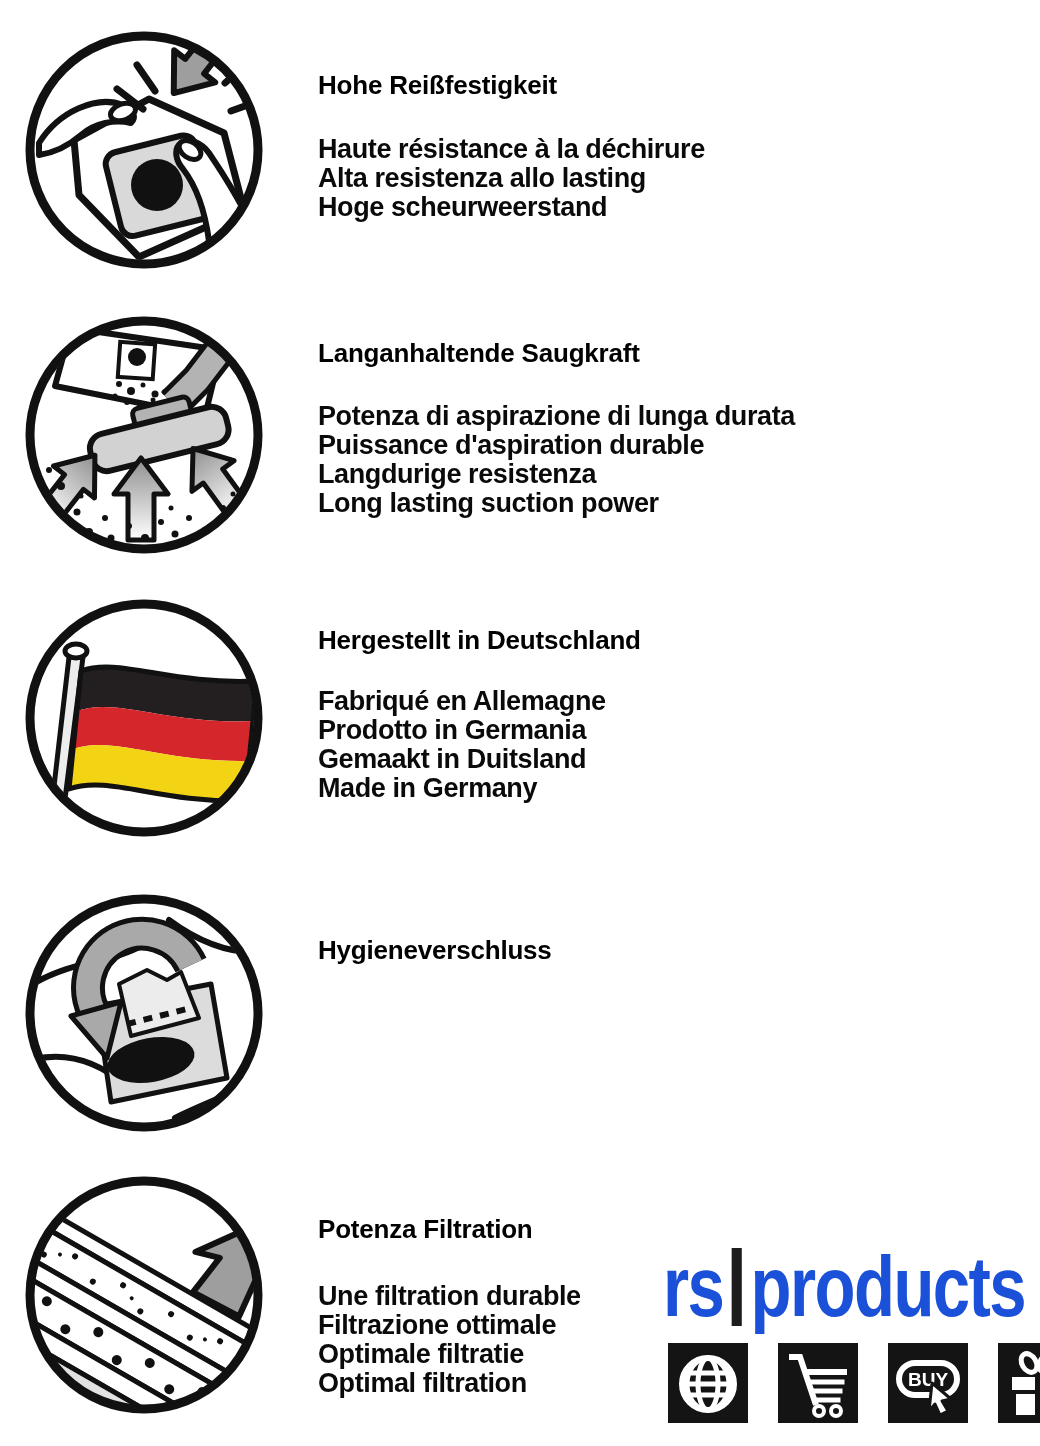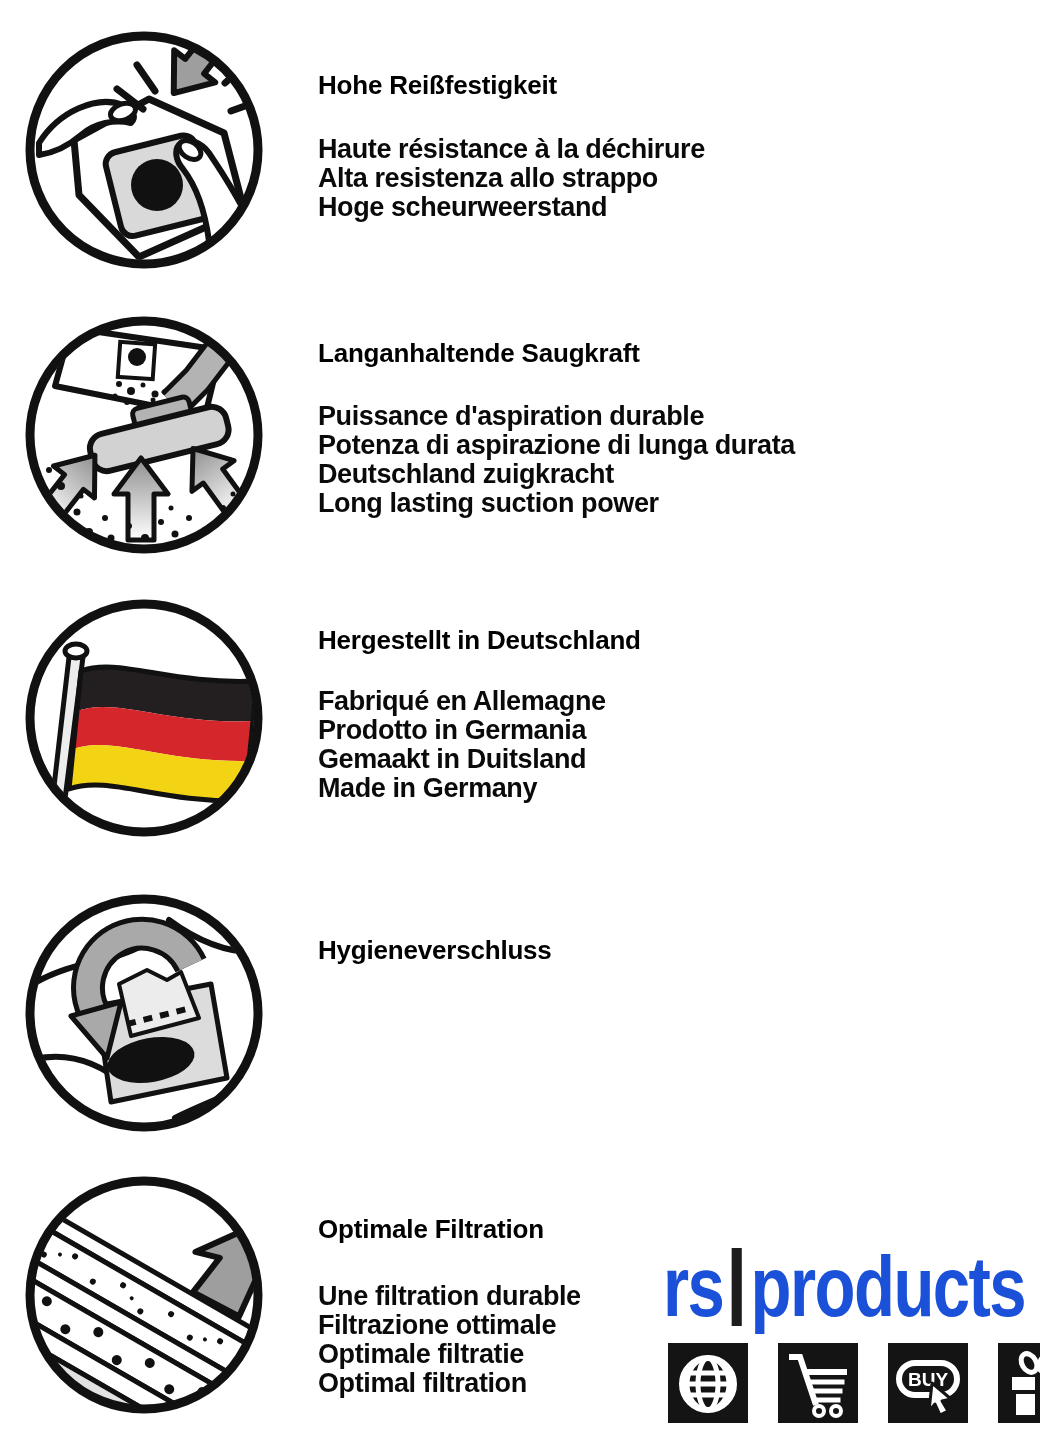--- a/index.html
+++ b/index.html
@@ -67,21 +67,21 @@
             <path d="M206,58 L226,40"></path>
             <path d="M212,86 L240,76"></path>
           </g>
         </g>
         <circle cx="125" cy="125" r="114" fill="none" stroke="#111" stroke-width="9"></circle>
       </svg>
     </div>
     <h2 class="feature-heading" style="top:45px">Hohe Reißfestigkeit</h2>
     <div class="translations" style="top:110px">
       <div>Haute résistance à la déchirure</div>
-      <div>Alta resistenza allo strappo</div>
+      <div>Alta resistenza allo lasting</div>
       <div>Hoge scheurweerstand</div>
     </div>
   </section>
 
   <section class="feature" style="top:310px">
     <div class="icon-circle">
       <svg viewBox="0 0 250 250">
         <defs>
           <clipPath id="c2">
               <circle cx="125" cy="125" r="110"></circle>
@@ -143,23 +143,23 @@
             <circle cx="214" cy="184" r="2.5"></circle>
               <circle cx="62" cy="186" r="2.5"></circle>
               <circle cx="152" cy="198" r="2.5"></circle>
           </g>
         </g>
         <circle cx="125" cy="125" r="114" fill="none" stroke="#111" stroke-width="9"></circle>
       </svg>
     </div>
     <h2 class="feature-heading" style="top:28px">Langanhaltende Saugkraft</h2>
     <div class="translations" style="top:92px">
+      <div>Potenza di aspirazione di lunga durata</div>
       <div>Puissance d'aspiration durable</div>
-      <div>Potenza di aspirazione di lunga durata</div>
-      <div>Deutschland zuigkracht</div>
+      <div>Langdurige resistenza</div>
       <div>Long lasting suction power</div>
     </div>
   </section>
 
   <section class="feature" style="top:593px">
     <div class="icon-circle">
       <svg viewBox="0 0 250 250">
         <defs>
             <clipPath id="c3">
               <circle cx="125" cy="125" r="110"></circle>
@@ -287,21 +287,21 @@
                 <circle cx="25" cy="314" r="7"></circle>
                 <circle cx="55" cy="314" r="7"></circle>
               <circle cx="85" cy="314" r="7"></circle>
                 <circle cx="115" cy="314" r="7"></circle>
             </g>
           </g>
         </g>
         <circle cx="125" cy="125" r="114" fill="none" stroke="#111" stroke-width="9"></circle>
       </svg>
     </div>
-    <h2 class="feature-heading" style="top:44px">Optimale Filtration</h2>
+    <h2 class="feature-heading" style="top:44px">Potenza Filtration</h2>
     <div class="translations" style="top:112px">
       <div>Une filtration durable</div>
       <div>Filtrazione ottimale</div>
       <div>Optimale filtratie</div>
       <div>Optimal filtration</div>
     </div>
   </section>
 
   <div class="brand-name">
     <span>rs</span>

